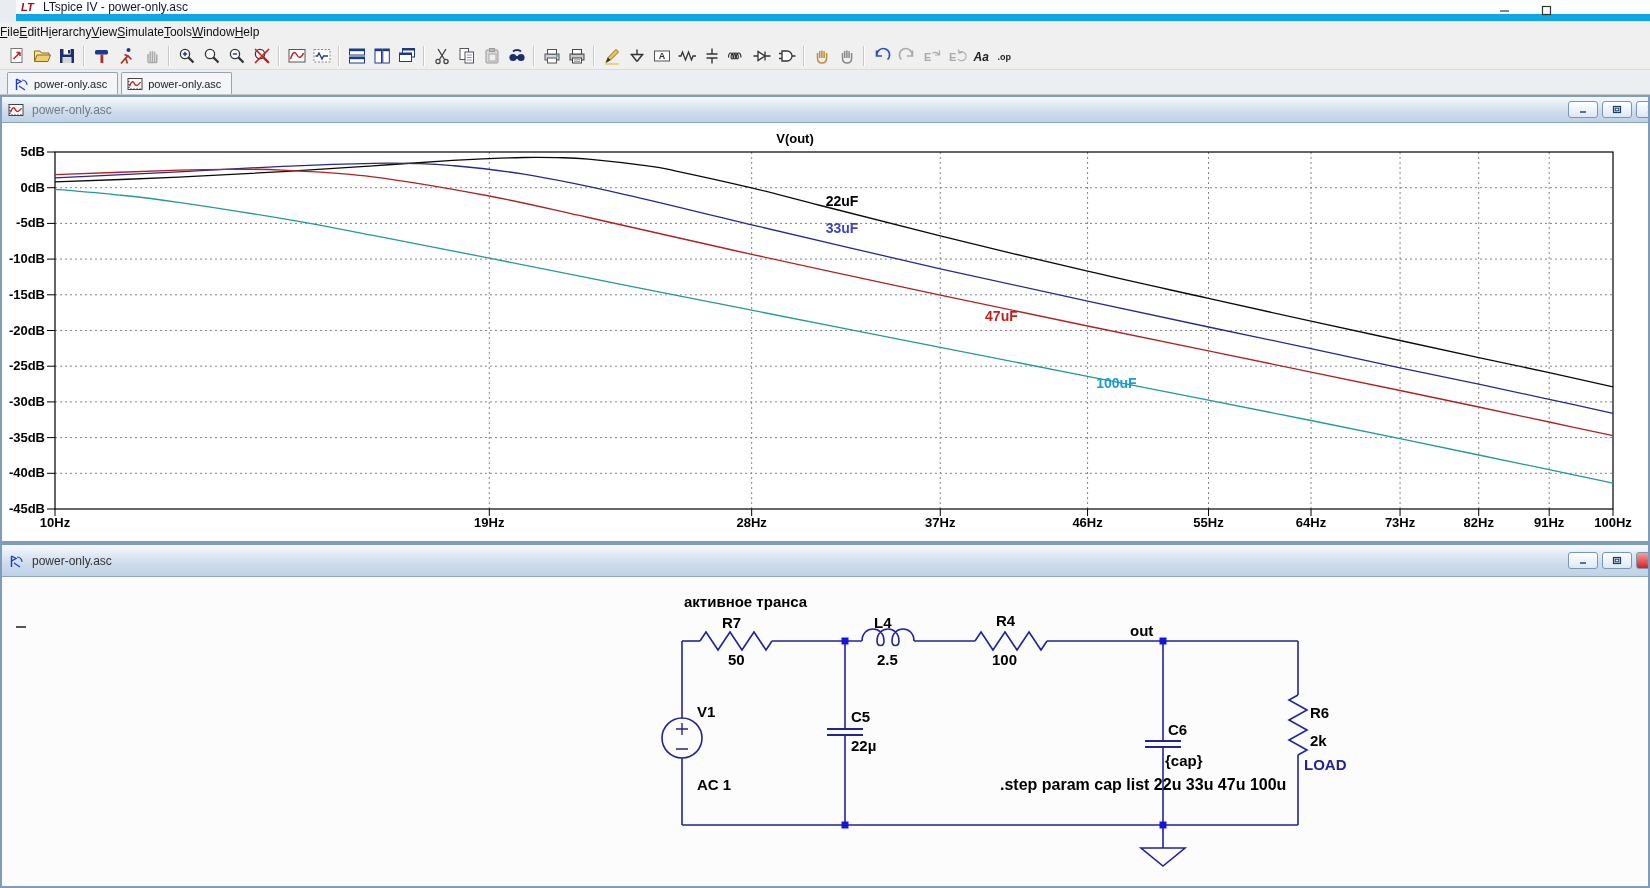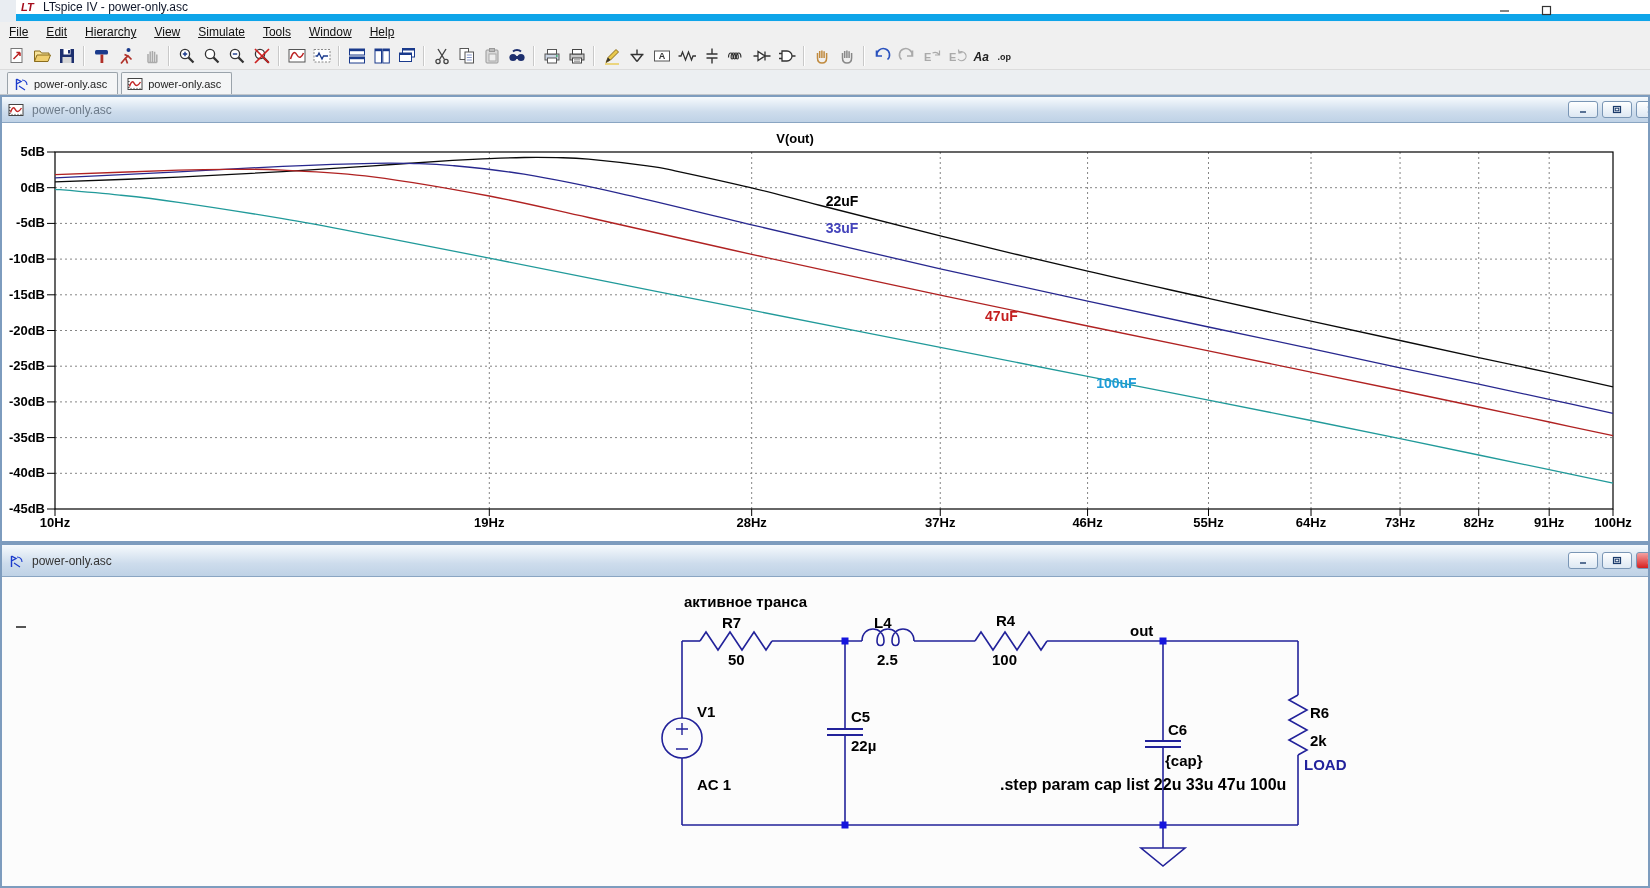--- a/index.html
+++ b/index.html
@@ -6,21 +6,21 @@
   *{box-sizing:border-box;}
   .app{position:relative;width:1650px;height:888px;background:#e9edf2;overflow:hidden;
        font-family:"Liberation Sans",sans-serif;color:#111;}
   
   .titlebar{position:absolute;left:16px;top:0;width:1650px;height:21px;background:#ffffff;
             display:flex;align-items:center;font-size:12px;color:#0f172a;border-bottom:7px solid #0ea5e9;}
   .titlebar .appicon{width:16px;height:16px;margin:0 6px 0 5px;}
   .winbtn-main{position:absolute;top:0;width:40px;height:21px;display:flex;align-items:center;justify-content:center;color:#333;font-size:11px;}
   .menubar{position:absolute;left:0;top:22px;width:1650px;height:20px;background:#f0f0f0;
            display:flex;align-items:center;font-size:12px;}
-  .menu-item{padding:3px 9px;cursor:default;text-decoration:underline;}
+  .menu-item{padding:3px 0;cursor:default;}
   .menu-item u{text-decoration:underline;}
   .toolbar{position:absolute;left:0;top:42px;width:1650px;height:28px;background:#f0f0f0;
            display:flex;align-items:center;border-bottom:1px solid #dcdcdc;padding-left:4px;}
   .tbtn{width:25px;height:24px;display:flex;align-items:center;justify-content:center;border:1px solid transparent;}
   .tbtn svg{width:20px;height:20px;}
   .tsep{width:2px;height:20px;border-left:1px solid #c9c9c9;border-right:1px solid #ffffff;margin:0 4px;}
   .tabbar{position:absolute;left:0;top:70px;width:1650px;height:25px;background:#eceff2;
           border-bottom:1px solid #c2c7cc;display:flex;align-items:flex-end;padding-left:7px;}
   .tab{height:22px;display:flex;align-items:center;background:#f4f5f6;border:1px solid #9aa3ab;
        border-bottom:none;border-radius:2px 2px 0 0;margin-right:3px;padding:0 10px 0 5px;font-size:11px;color:#222;}

